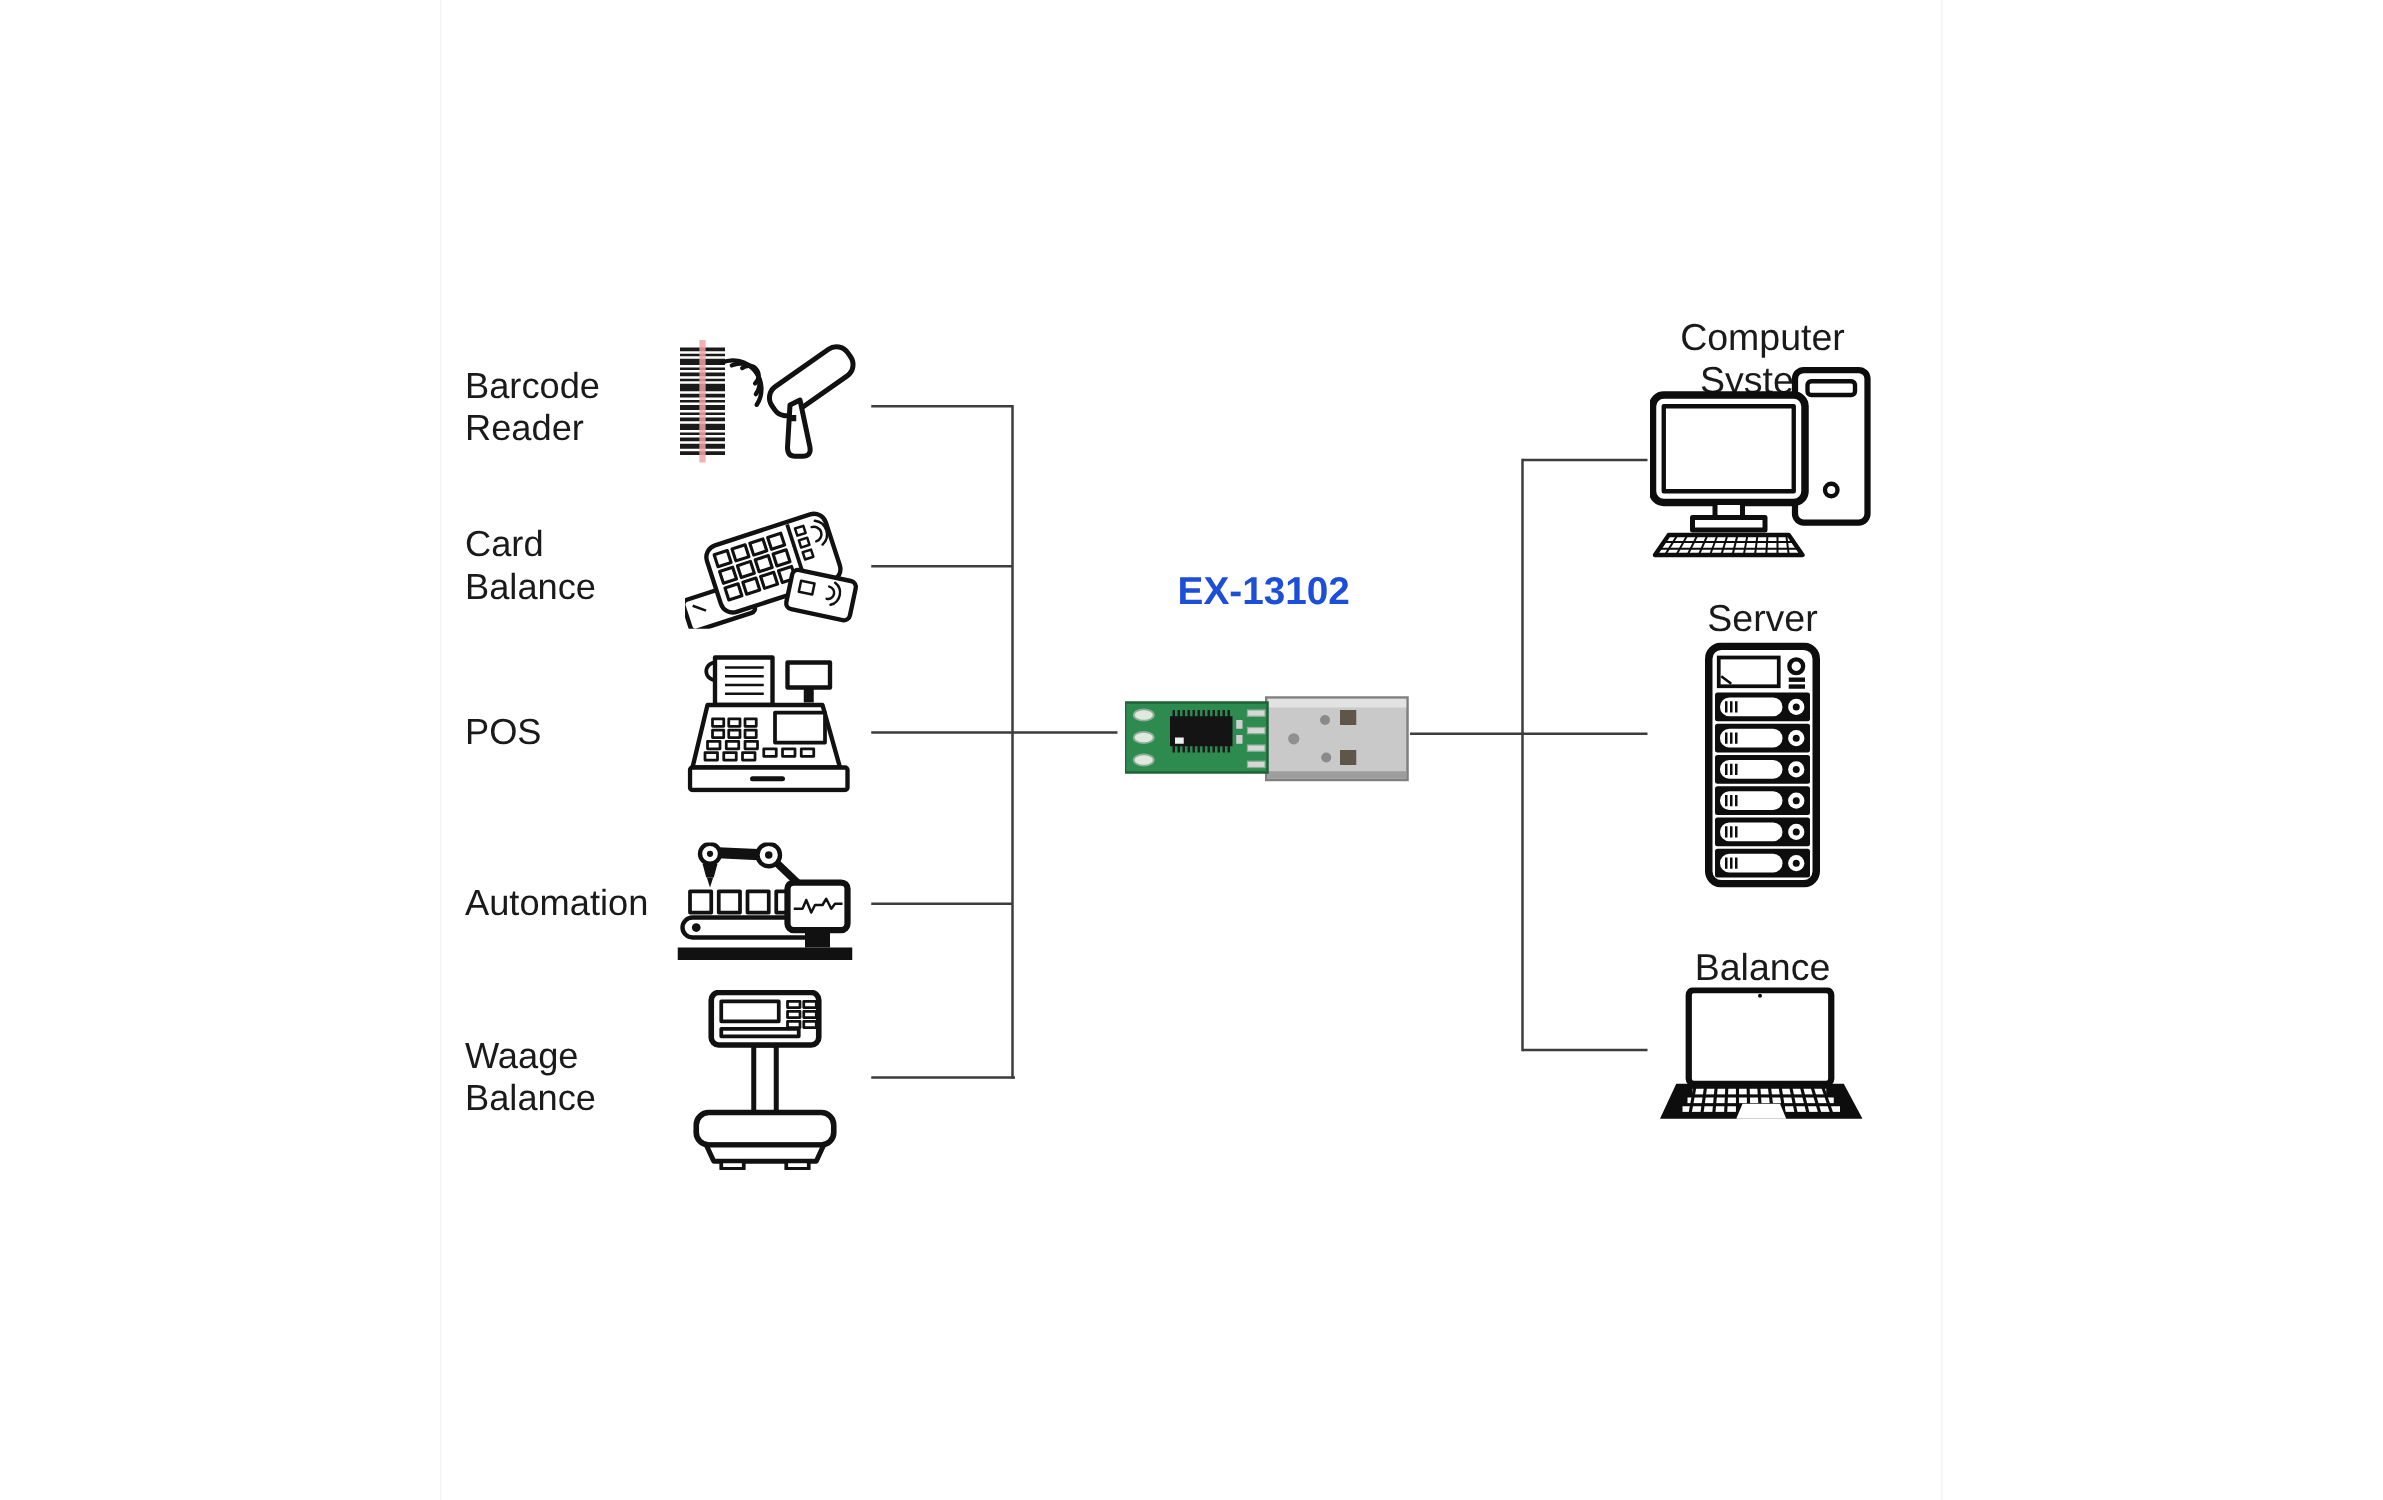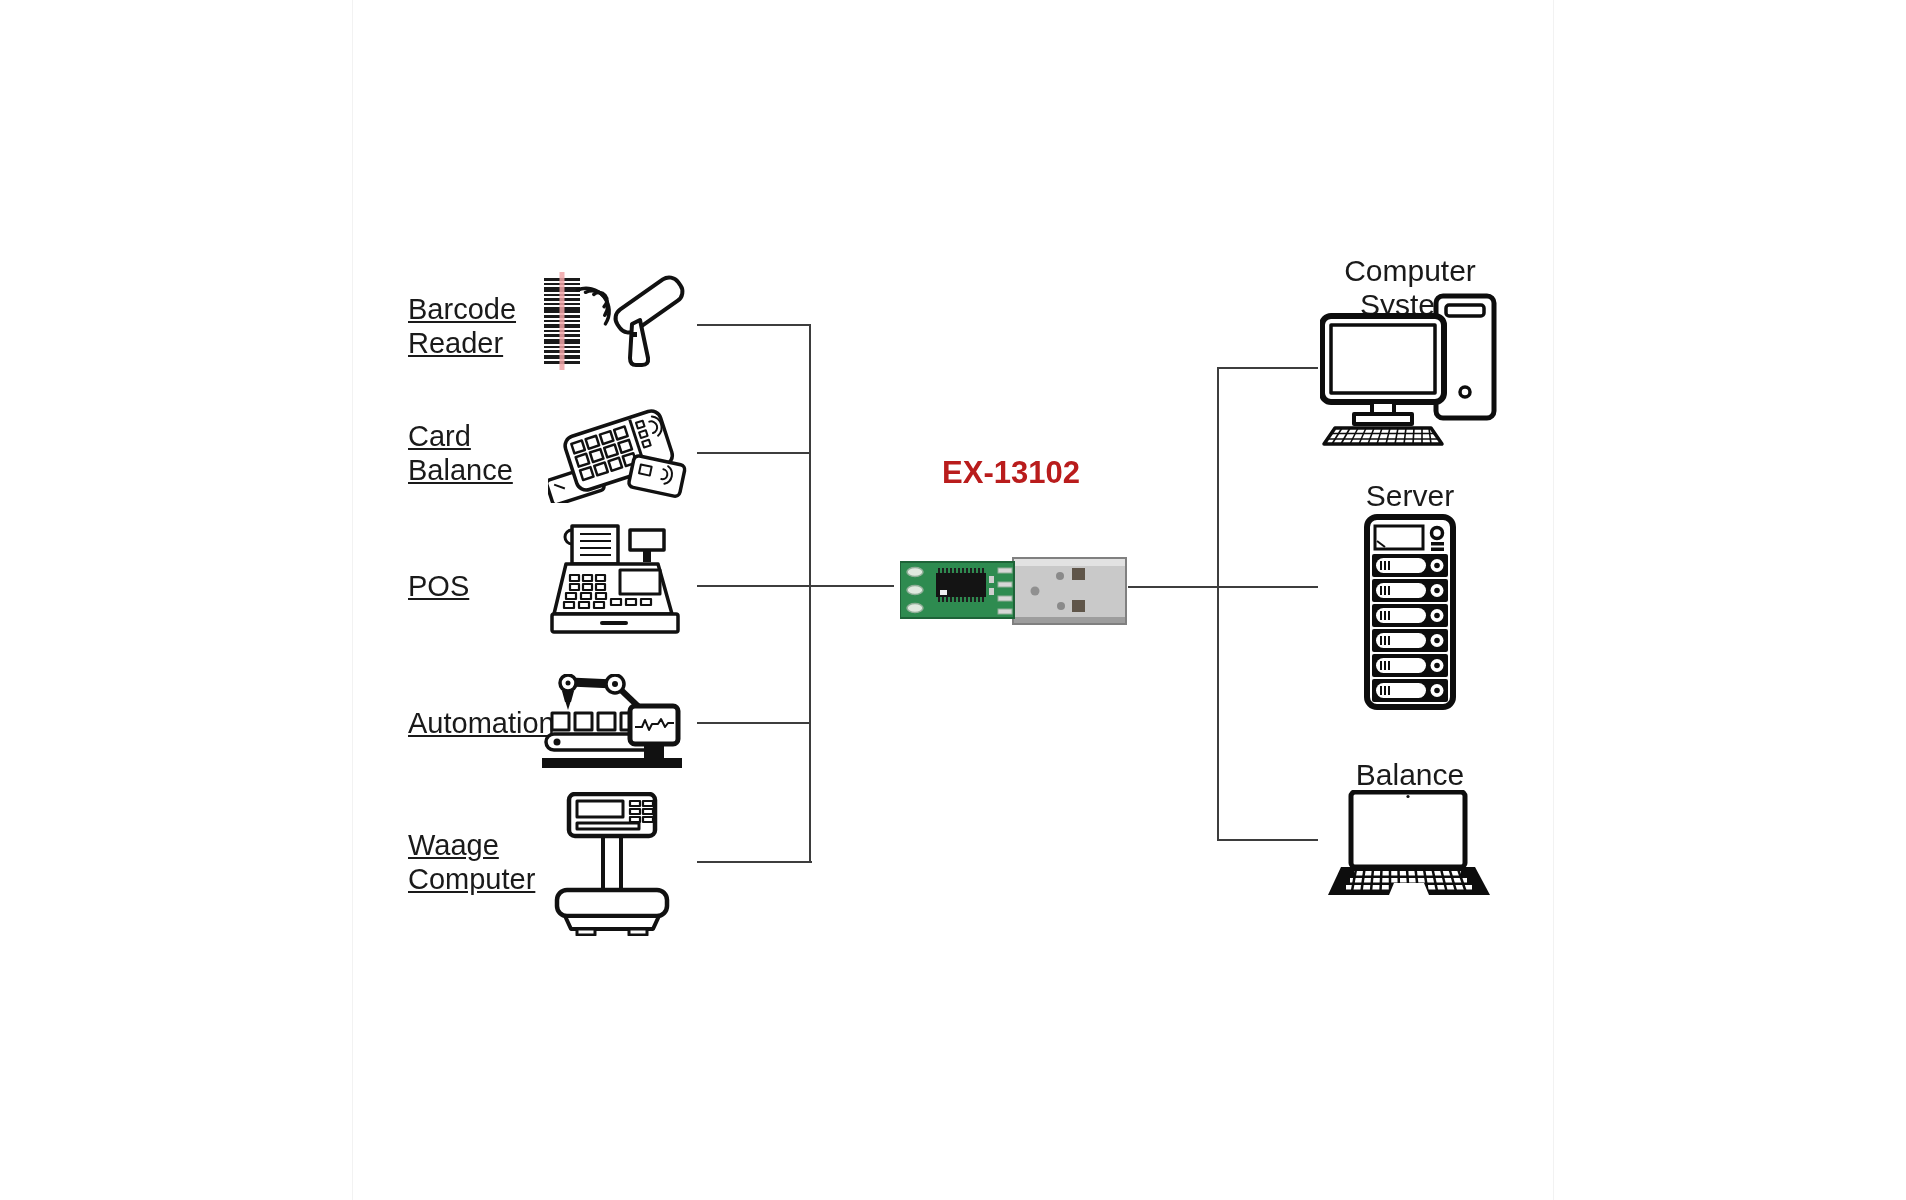--- a/index.html
+++ b/index.html
@@ -1,22 +1,22 @@
 <!DOCTYPE html>
 <html><head>
 <meta charset="utf-8">
 <style>
   html,body{margin:0;padding:0;background:#fff;}
   .canvas{position:relative;width:1906px;height:1200px;background:#ffffff;overflow:hidden;
           font-family:"Liberation Sans",sans-serif;color:#1a1a1a;}
   .photo-edge{position:absolute;top:0;width:1px;height:1200px;background:#f2f2f2;}
-  .label{position:absolute;left:408px;font-size:29px;line-height:34px;white-space:pre-line;text-decoration:underline;}
+  .label{position:absolute;left:372px;font-size:29px;line-height:34px;white-space:pre-line;}
   .host-label{position:absolute;left:1295px;width:230px;text-align:center;font-size:30px;line-height:34px;white-space:pre-line;}
   .adapter-label{position:absolute;left:931px;top:456px;width:160px;text-align:center;
-                 font-size:31px;line-height:34px;font-weight:bold;color:#b91c1c;}
+                 font-size:31px;line-height:34px;font-weight:bold;color:#1d4ed8;}
   .hline{position:absolute;height:2px;background:#3d3d3d;}
   .vline{position:absolute;width:2px;background:#3d3d3d;}
   .icon{position:absolute;}
   svg{display:block;}
 </style>
 </head>
 <body>
 
 <div class="canvas">
 
@@ -35,21 +35,21 @@
   <div class="hline" style="left:1218px;top:367px;width:100px"></div>
   <div class="hline" style="left:1218px;top:839px;width:100px"></div>
 
   <div class="label" style="top:292px">Barcode
 Reader</div>
   <div class="label" style="top:419px">Card
 Balance</div>
   <div class="label" style="top:569px">POS</div>
   <div class="label" style="top:706px">Automation</div>
   <div class="label" style="top:828px">Waage
-Computer</div>
+Balance</div>
 
   <div class="icon" style="left:544px;top:272px">
     <svg width="150" height="100" viewBox="0 0 150 100">
       <g fill="#1a1a1a">
         <rect x="0" y="6" width="36" height="3"></rect>
           <rect x="0" y="11" width="36" height="2"></rect>
         <rect x="0" y="15" width="36" height="5"></rect>
           <rect x="0" y="22" width="36" height="2"></rect>
         <rect x="0" y="26" width="36" height="3"></rect>
           <rect x="0" y="31" width="36" height="2"></rect>

